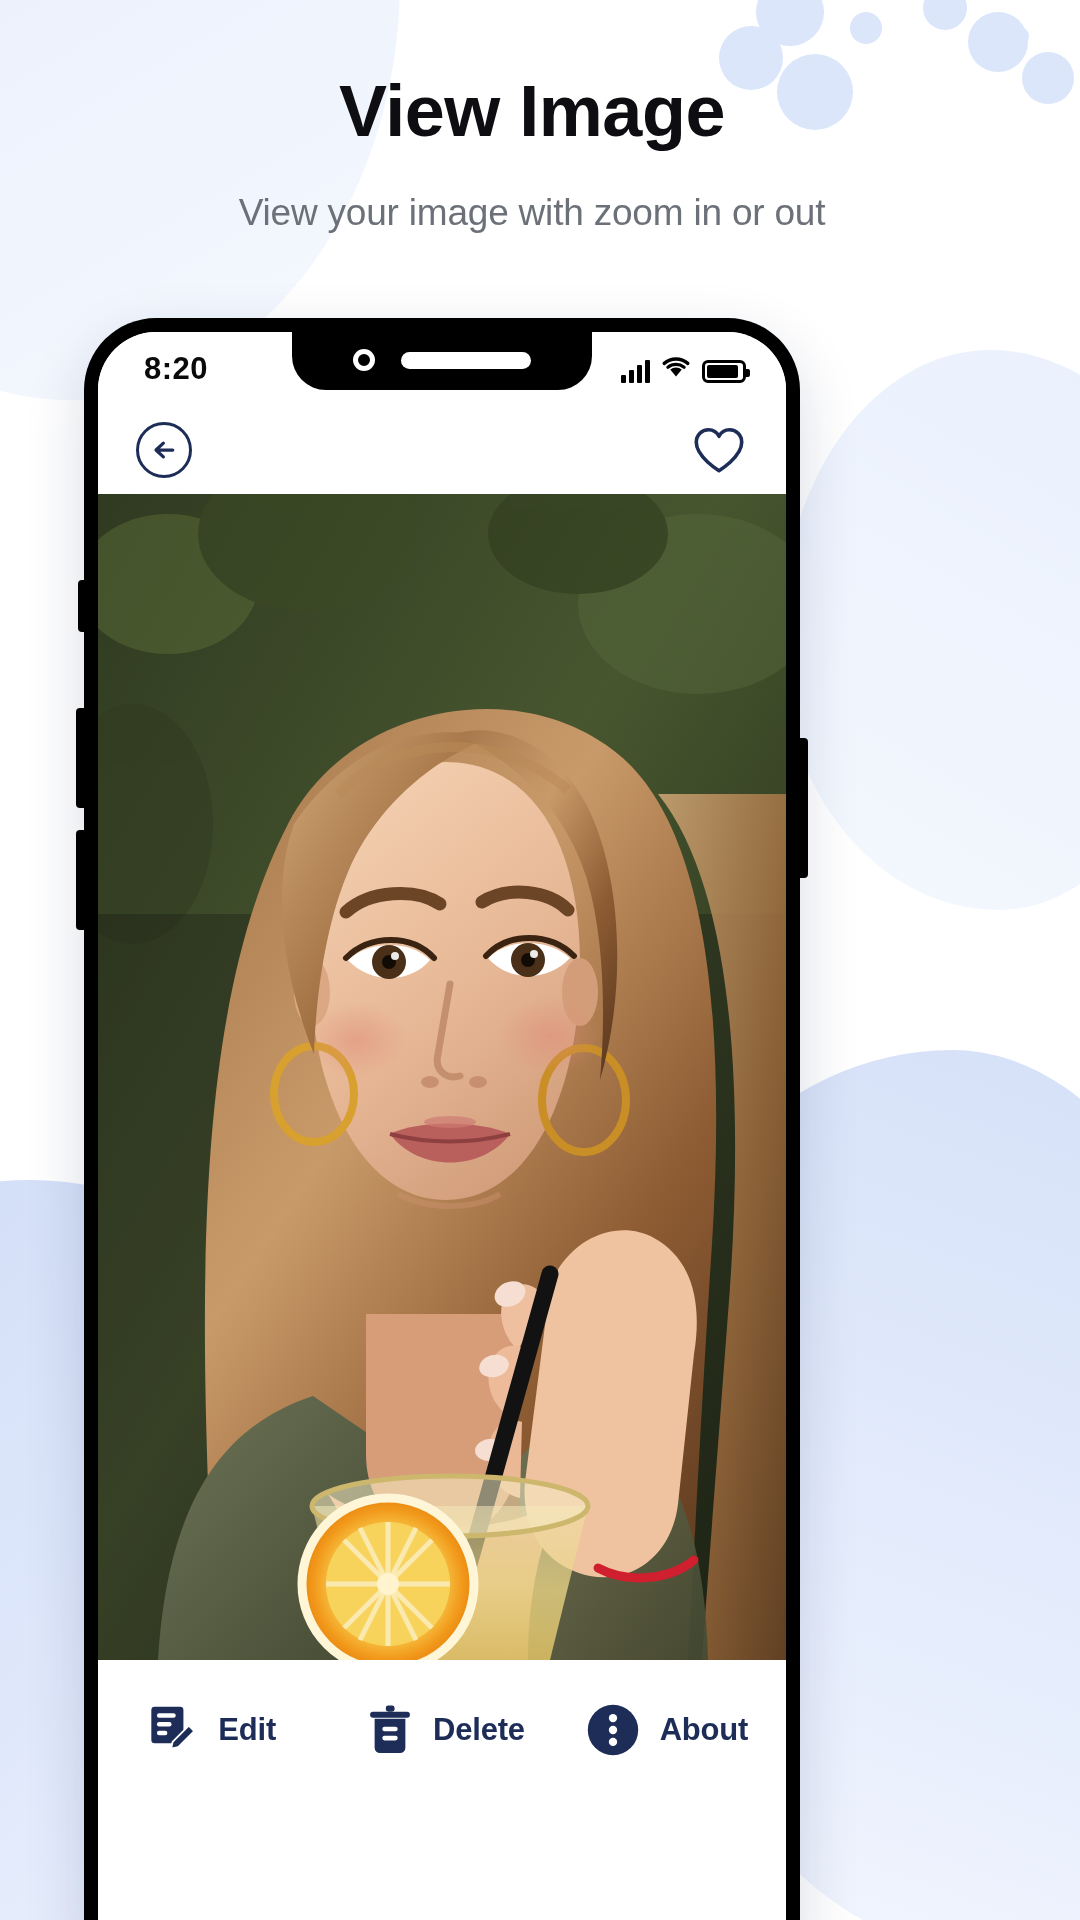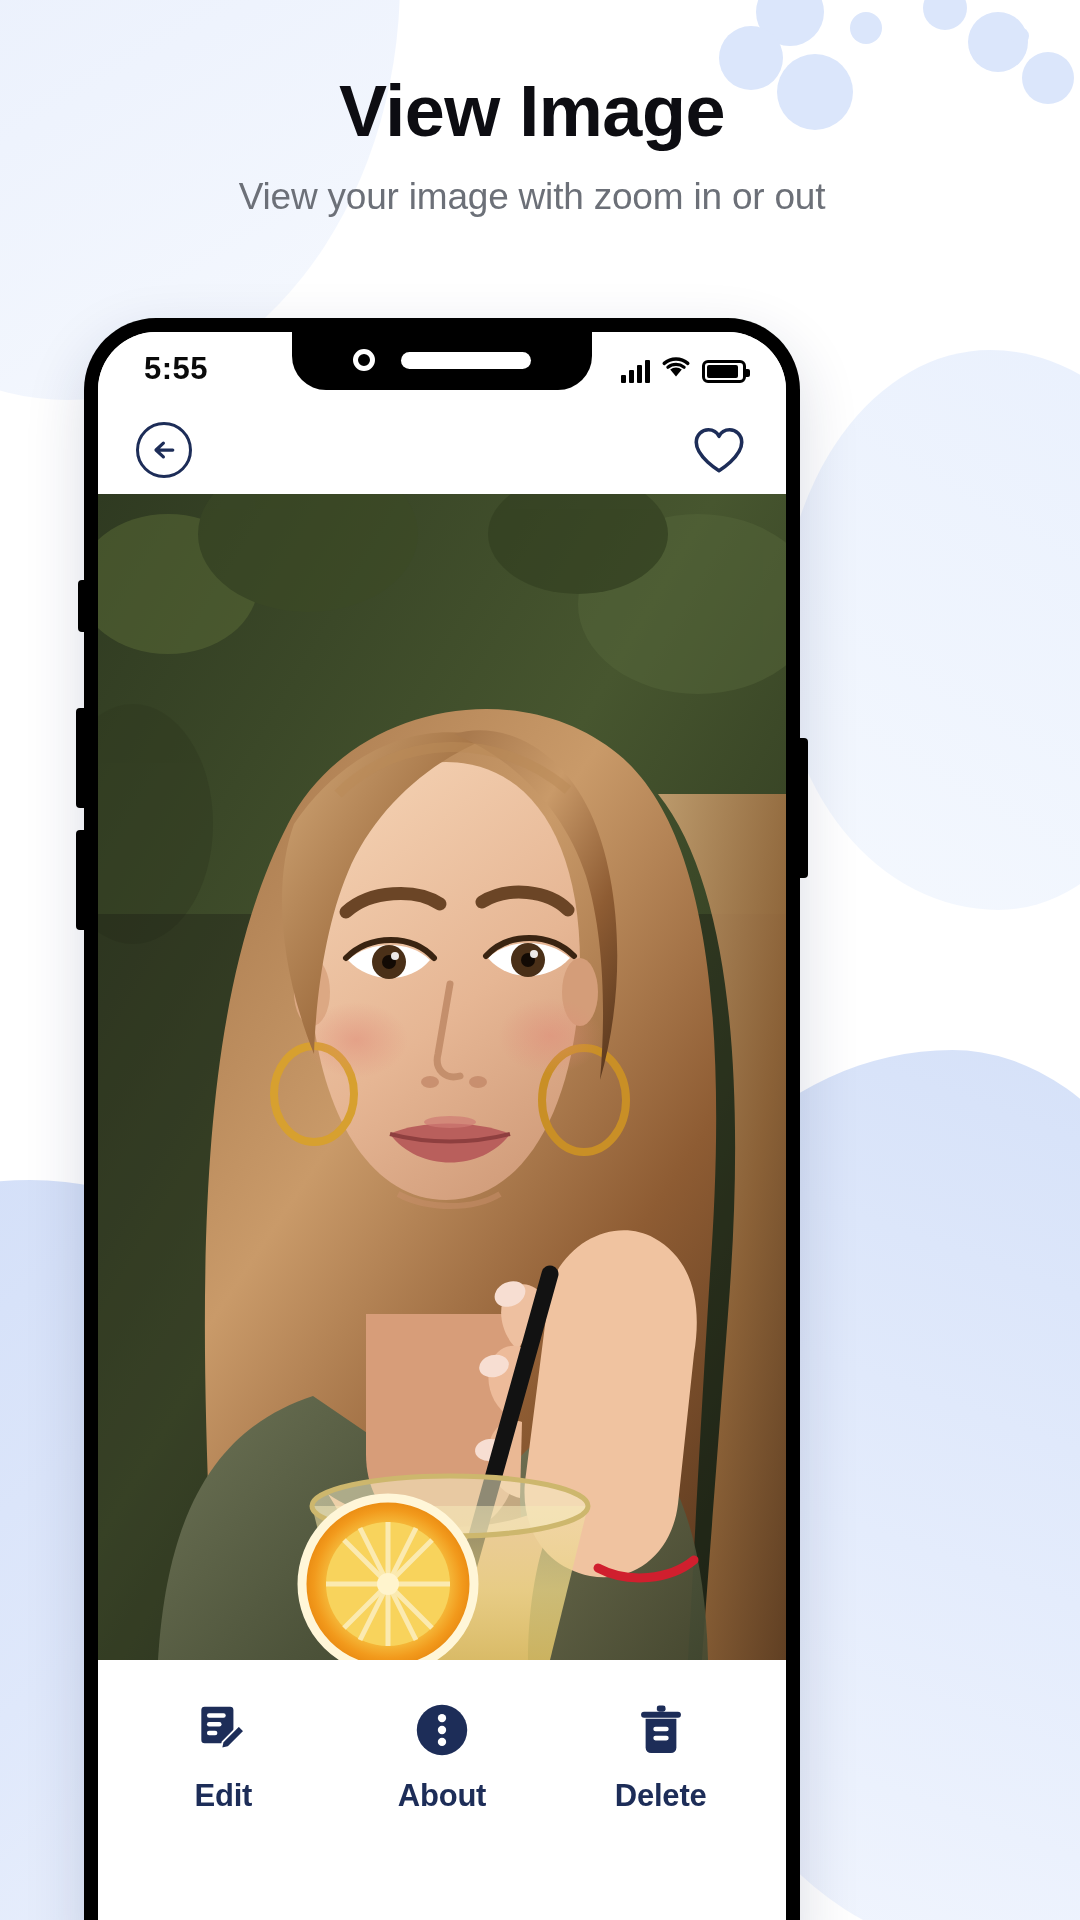--- a/index.html
+++ b/index.html
@@ -52,21 +52,21 @@
     padding-top:74px;
   }
   .page-title {
     font-size:72px;
     font-weight:bold;
     color:#0d0d12;
     letter-spacing:-0.5px;
     line-height:1.05;
   }
   .page-subtitle {
-    margin-top:26px;
+    margin-top:42px;
     font-size:37px;
     color:#6c7078;
     font-weight:normal;
     letter-spacing:-0.2px;
   }
 
   
   .phone {
     position:absolute;
     left:84px; top:318px;
@@ -192,21 +192,21 @@
   .toolbar {
     height:auto;
     background:#ffffff;
     display:flex;
     align-items:flex-start;
     justify-content:space-around;
     padding:42px 16px 30px 16px;
   }
   .tool {
     display:flex;
-    flex-direction:column;
+    flex-direction:row;
     align-items:center;
     gap:20px;
     width:150px;
     cursor:pointer;
   }
   .tool-icon { height:56px; display:flex; align-items:center; justify-content:center; }
   .tool-label {
     font-size:31px;
     font-weight:bold;
     color:#1d2d58;
@@ -240,21 +240,21 @@
 
 <div class="phone">
   <div class="btn-side btn-mute"></div>
   <div class="btn-side btn-volup"></div>
   <div class="btn-side btn-voldn"></div>
   <div class="btn-side btn-power"></div>
 
   <div class="phone-screen">
 
     <div class="statusbar">
-      <div class="status-time">5:55</div>
+      <div class="status-time">8:20</div>
 
       <div class="notch">
         <div class="notch-camera"></div>
         <div class="notch-speaker"></div>
       </div>
 
       <div class="status-icons">
         <div class="signal">
           <i></i>
             <i></i>
@@ -439,39 +439,39 @@
             <rect x="4.3" y="13.4" width="5.0" height="2.1" rx="1.05" fill="#ffffff"></rect>
             <path d="M19.6 10.9 l2.6 2.6 l-7.8 7.8 l-3.3 0.7 l0.7 -3.3 Z" fill="#1d2d58" stroke="#ffffff" stroke-width="0.9"></path>
           </svg>
         </span>
         <span class="tool-label">Edit</span>
       </div>
 
 
       <div class="tool">
         <span class="tool-icon">
-          <svg width="54" height="54" viewBox="0 0 24 24">
-            <circle cx="12" cy="12" r="11.2" fill="#1d2d58"></circle>
-            <circle cx="12" cy="6.7" r="1.85" fill="#ffffff"></circle>
-            <circle cx="12" cy="12" r="1.85" fill="#ffffff"></circle>
-            <circle cx="12" cy="17.3" r="1.85" fill="#ffffff"></circle>
-          </svg>
-        </span>
-        <span class="tool-label">About</span>
-      </div>
-
-      <div class="tool">
-        <span class="tool-icon">
           <svg width="46" height="54" viewBox="0 0 22 26">
             <rect x="9.0" y="1.2" width="4.2" height="3.0" rx="1.2" fill="#1d2d58"></rect>
             <rect x="1.4" y="4.2" width="19.2" height="2.9" rx="1.45" fill="#1d2d58"></rect>
             <path d="M3.6 7.6 h14.8 v13.9 a2.6 2.6 0 0 1 -2.6 2.6 H6.2 a2.6 2.6 0 0 1 -2.6 -2.6 Z" fill="#1d2d58"></path>
             <rect x="7.3" y="11.4" width="7.4" height="2.2" rx="1.1" fill="#ffffff"></rect>
             <rect x="7.3" y="15.8" width="7.4" height="2.2" rx="1.1" fill="#ffffff"></rect>
           </svg>
         </span>
         <span class="tool-label">Delete</span>
       </div>
 
+      <div class="tool">
+        <span class="tool-icon">
+          <svg width="54" height="54" viewBox="0 0 24 24">
+            <circle cx="12" cy="12" r="11.2" fill="#1d2d58"></circle>
+            <circle cx="12" cy="6.7" r="1.85" fill="#ffffff"></circle>
+            <circle cx="12" cy="12" r="1.85" fill="#ffffff"></circle>
+            <circle cx="12" cy="17.3" r="1.85" fill="#ffffff"></circle>
+          </svg>
+        </span>
+        <span class="tool-label">About</span>
+      </div>
+
     </div>
 
   </div>
 </div>
 
 </body></html>

